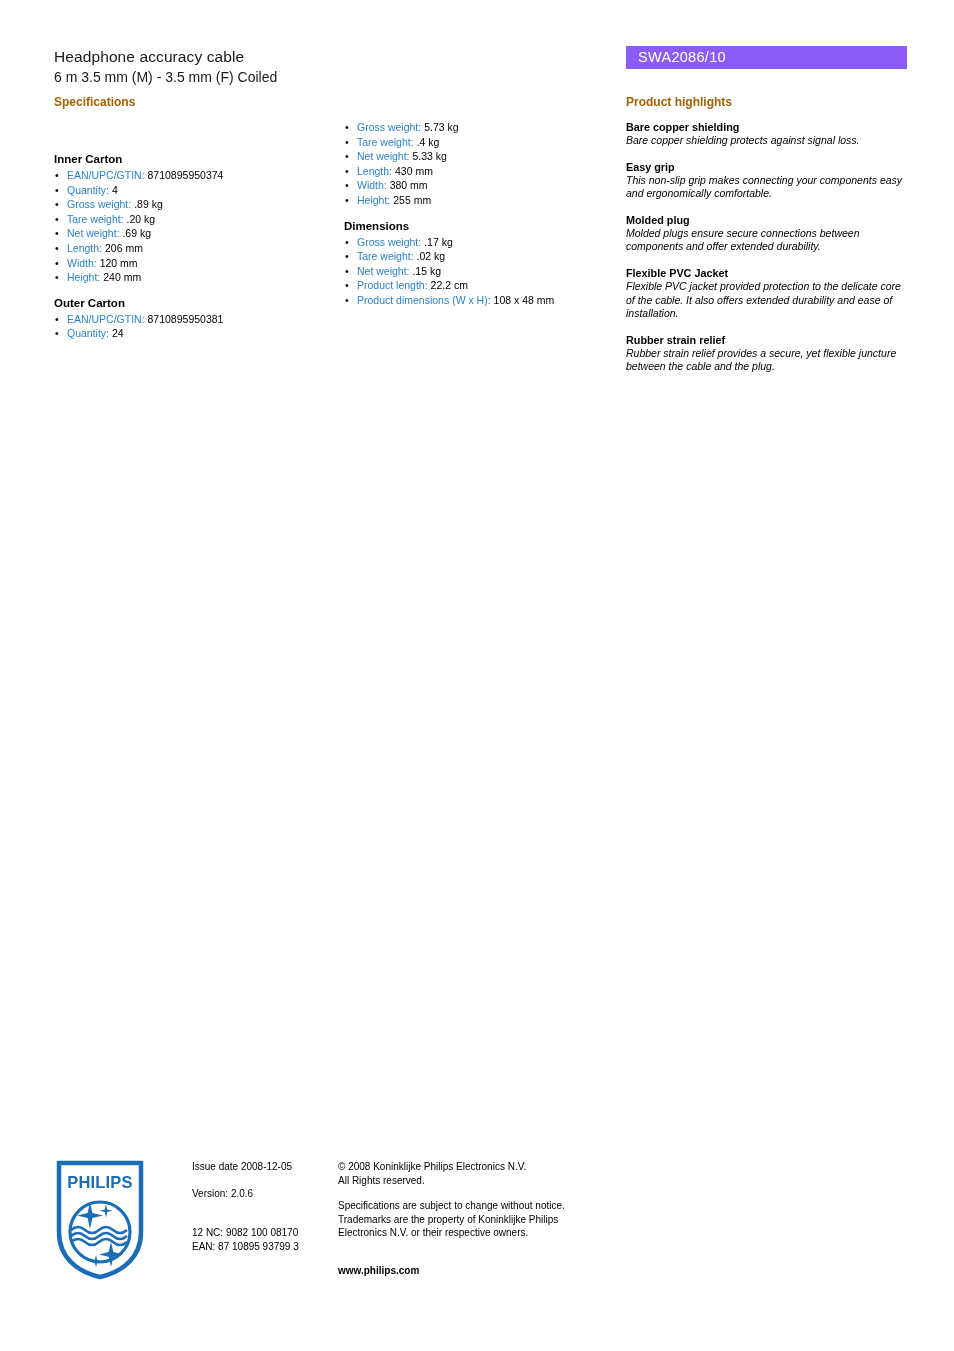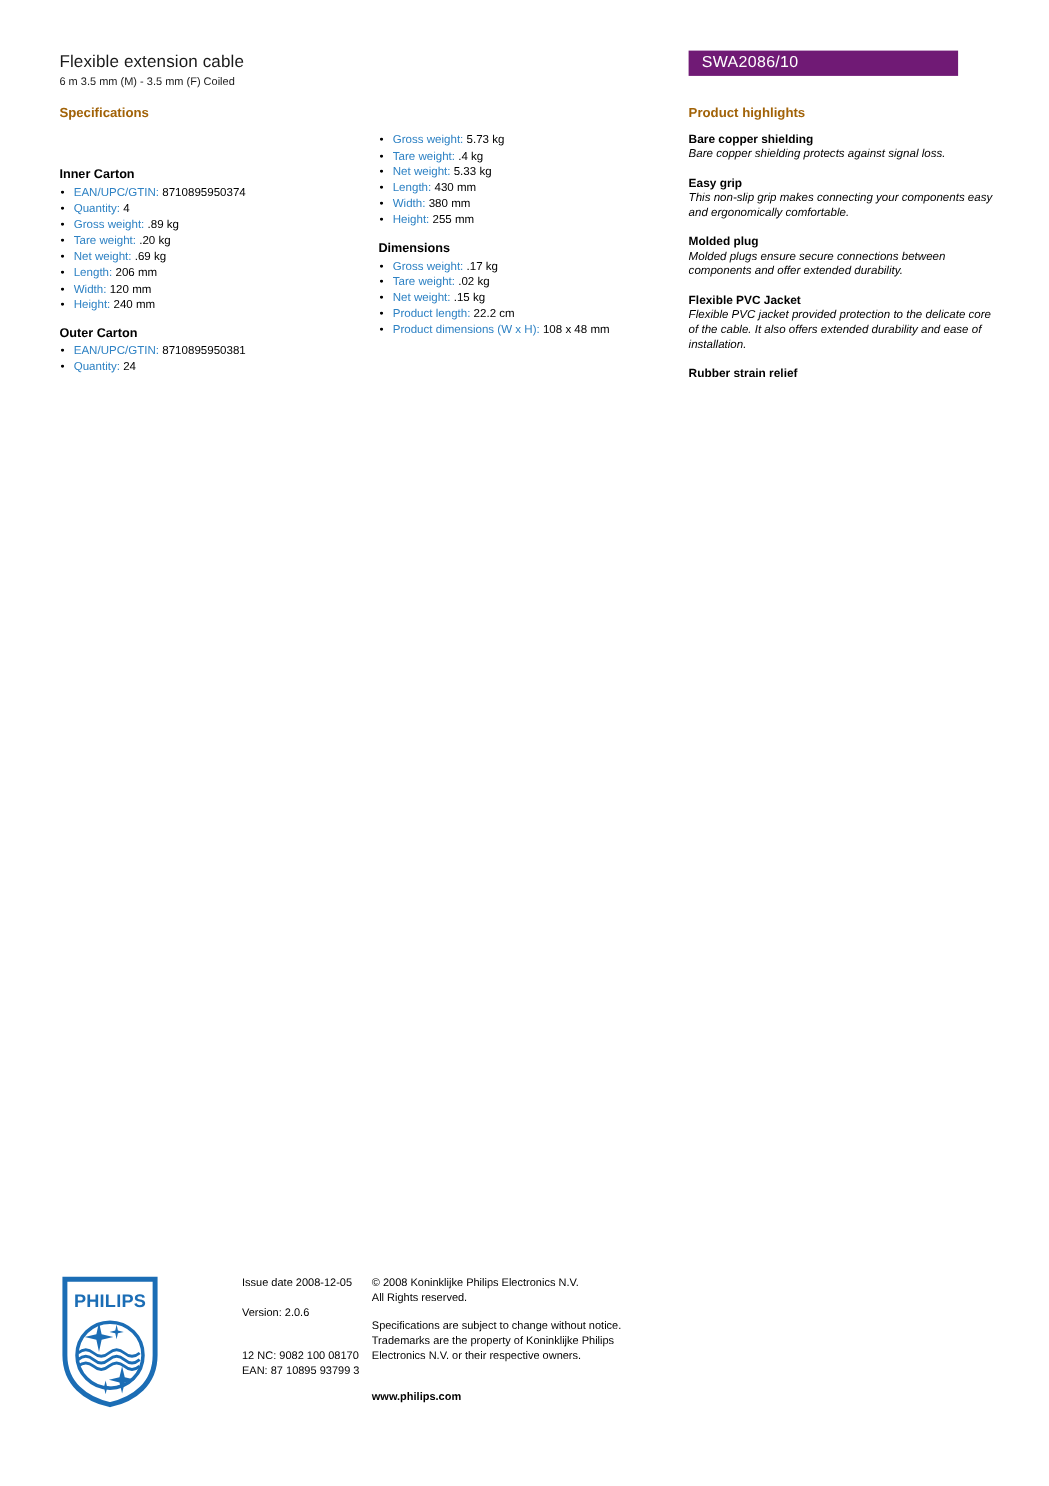--- a/index.html
+++ b/index.html
@@ -25,33 +25,33 @@
     font-size: 15.5px;
     font-weight: 400;
     letter-spacing: 0.1px;
     color: #1a1a1a;
     white-space: nowrap;
   }
   .doc-subtitle {
     position: absolute;
     left: 54px;
     top: 69px;
-    font-size: 10px;
+    font-size: 14px;
     font-weight: 400;
     color: #1a1a1a;
     white-space: nowrap;
   }
 
   .model-banner {
     position: absolute;
     left: 626px;
     top: 46px;
-    width: 245px;
+    width: 281px;
     height: 23px;
-    background: #701a75;
+    background: #8b5cf6;
   }
   .model-banner-text {
     position: absolute;
     left: 12px;
     top: 3px;
     font-size: 14.5px;
     font-weight: 400;
     color: #ffffff;
     letter-spacing: 0.3px;
     white-space: nowrap;
@@ -138,21 +138,21 @@
   #footer { position: absolute; left: 0; top: 1152px; width: 954px; height: 140px; }
 
   #philips-logo {
     position: absolute;
     left: 56px;
     top: 8px;
     width: 88px;
     height: 120px;
   }
 
-  .footer-col-left  { position: absolute; left: 192px; top: 8px;  width: 140px; margin-left: 28px; }
+  .footer-col-left  { position: absolute; left: 192px; top: 8px;  width: 140px; }
   .footer-col-right { position: absolute; left: 338px; top: 8px;  width: 270px; }
 
   .footer-line {
     font-size: 10px;
     line-height: 13.5px;
     color: #000;
     white-space: nowrap;
   }
   .footer-para {
     font-size: 10px;
@@ -166,21 +166,21 @@
   .footer-url {
     font-size: 10px;
     font-weight: bold;
     color: #000;
     white-space: nowrap;
   }
 </style>
 </head>
 <body>
 
-<div class="doc-title">Flexible extension cable</div>
+<div class="doc-title">Headphone accuracy cable</div>
 <div class="doc-subtitle">6 m 3.5 mm (M) - 3.5 mm (F) Coiled</div>
 
 <div class="model-banner">
   <span class="model-banner-text">SWA2086/10</span>
 </div>
 
 <div class="section-heading" id="specifications-heading">Specifications</div>
 <div class="section-heading" id="highlights-heading">Product highlights</div>
 
 <div class="spec-col" id="spec-col-1">
@@ -240,20 +240,21 @@
     <div class="highlight-item">
       <div class="highlight-title">Molded plug</div>
       <div class="highlight-desc">Molded plugs ensure secure connections between components and offer extended durability.</div>
     </div>
     <div class="highlight-item">
       <div class="highlight-title">Flexible PVC Jacket</div>
       <div class="highlight-desc">Flexible PVC jacket provided protection to the delicate core of the cable. It also offers extended durability and ease of installation.</div>
     </div>
     <div class="highlight-item">
       <div class="highlight-title">Rubber strain relief</div>
+      <div class="highlight-desc">Rubber strain relief provides a secure, yet flexible juncture between the cable and the plug.</div>
     </div>
   </div>
 
 <div id="footer">
 
   <div id="philips-logo">
     <svg viewBox="0 0 88 120" width="88" height="120" aria-hidden="true">
 
       <path d="M3 3 H85 V72 C85 98 66 112 44 117 C22 112 3 98 3 72 Z" fill="none" stroke="#1B6DB5" stroke-width="4.5"></path>
 

